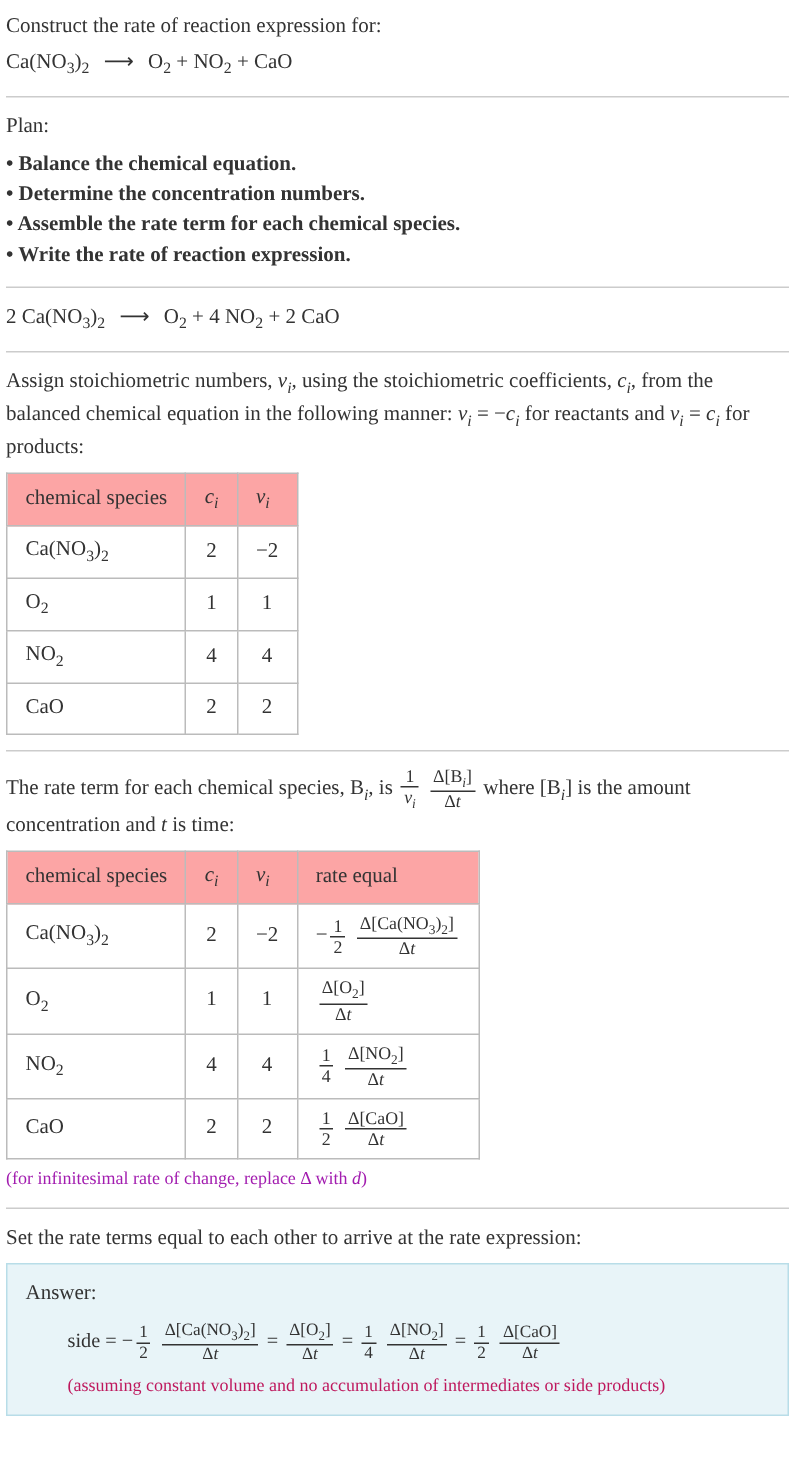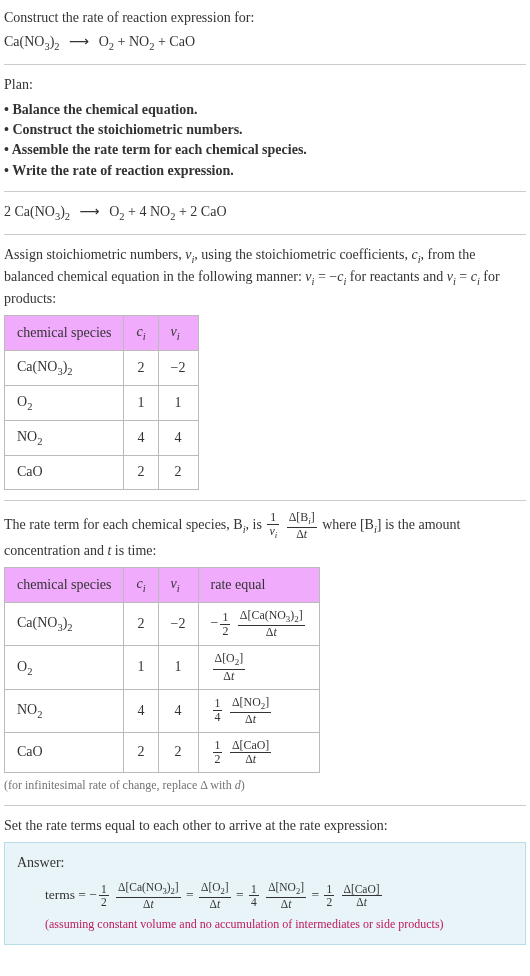--- a/index.html
+++ b/index.html
@@ -21,33 +21,33 @@
       border-collapse: collapse;
       margin-top: 6px;
       font-size: 14px;
     }
     table.stoich th, table.stoich td {
       border: 1px solid #bbb;
       padding: 6px 12px;
       text-align: left;
       font-weight: normal;
     }
-    table.stoich th { background: #f0abfc; }
+    table.stoich th { background: #fca5a5; }
     table.stoich td.center { text-align: center; }
     .frac {
       display: inline-block;
       vertical-align: middle;
       text-align: center;
       font-size: 0.85em;
       margin: 0 2px;
     }
     .frac .num { display: block; border-bottom: 1px solid #333; padding: 0 2px; line-height: 1.1; }
     .frac .den { display: block; padding: 0 2px; line-height: 1.1; }
     .rateterm { white-space: nowrap; }
-    .note { font-size: 12px; color: #737373; margin-top: 4px; }
+    .note { font-size: 12px; color: #a21caf; margin-top: 4px; }
     .answer-box {
       background: #e8f4f8;
       border: 1px solid #b8dde8;
       padding: 10px 12px;
       margin-top: 6px;
     }
     .answer-label { margin-bottom: 8px; font-family: Liberation Serif, serif; }
     .answer-eq { margin-left: 28px; font-size: 13.5px; }
     .answer-note { margin-left: 28px; font-size: 12px; margin-top: 6px; color: #be185d; }
     .it { font-style: italic; }
@@ -60,21 +60,21 @@
 <div class="section lh">
   <div class="para">Construct the rate of reaction expression for:</div>
   <div class="eq">Ca(NO<sub>3</sub>)<sub>2</sub> <span class="arrow">⟶</span> O<sub>2</sub> + NO<sub>2</sub> + CaO</div>
 </div>
 
 <hr>
 
 <div class="section lh">
   <div class="para">Plan:</div>
   <div class="plan-item">• Balance the chemical equation.</div>
-  <div class="plan-item">• Construct the stoichiometric numbers.</div>
+  <div class="plan-item">• Determine the concentration numbers.</div>
   <div class="plan-item">• Assemble the rate term for each chemical species.</div>
   <div class="plan-item">• Write the rate of reaction expression.</div>
 </div>
 
 <hr>
 
 <div class="section lh">
   <div class="eq">2 Ca(NO<sub>3</sub>)<sub>2</sub> <span class="arrow">⟶</span> O<sub>2</sub> + 4 NO<sub>2</sub> + 2 CaO</div>
 </div>
 
@@ -161,21 +161,21 @@
   <div class="note">(for infinitesimal rate of change, replace Δ with <span class="it">d</span>)</div>
 </div>
 
 <hr>
 
 <div class="section lh">
   <div class="para">Set the rate terms equal to each other to arrive at the rate expression:</div>
   <div class="answer-box">
     <div class="answer-label">Answer:</div>
     <div class="answer-eq rateterm">
-      <span>terms = </span>
+      <span>side = </span>
       <span>−</span><span class="frac"><span class="num">1</span><span class="den">2</span></span> <span class="frac"><span class="num">Δ[Ca(NO<sub>3</sub>)<sub>2</sub>]</span><span class="den">Δ<span class="it">t</span></span></span>
       <span> = </span>
       <span class="frac"><span class="num">Δ[O<sub>2</sub>]</span><span class="den">Δ<span class="it">t</span></span></span>
       <span> = </span>
       <span class="frac"><span class="num">1</span><span class="den">4</span></span> <span class="frac"><span class="num">Δ[NO<sub>2</sub>]</span><span class="den">Δ<span class="it">t</span></span></span>
       <span> = </span>
       <span class="frac"><span class="num">1</span><span class="den">2</span></span> <span class="frac"><span class="num">Δ[CaO]</span><span class="den">Δ<span class="it">t</span></span></span>
     </div>
     <div class="answer-note">(assuming constant volume and no accumulation of intermediates or side products)</div>
   </div>

